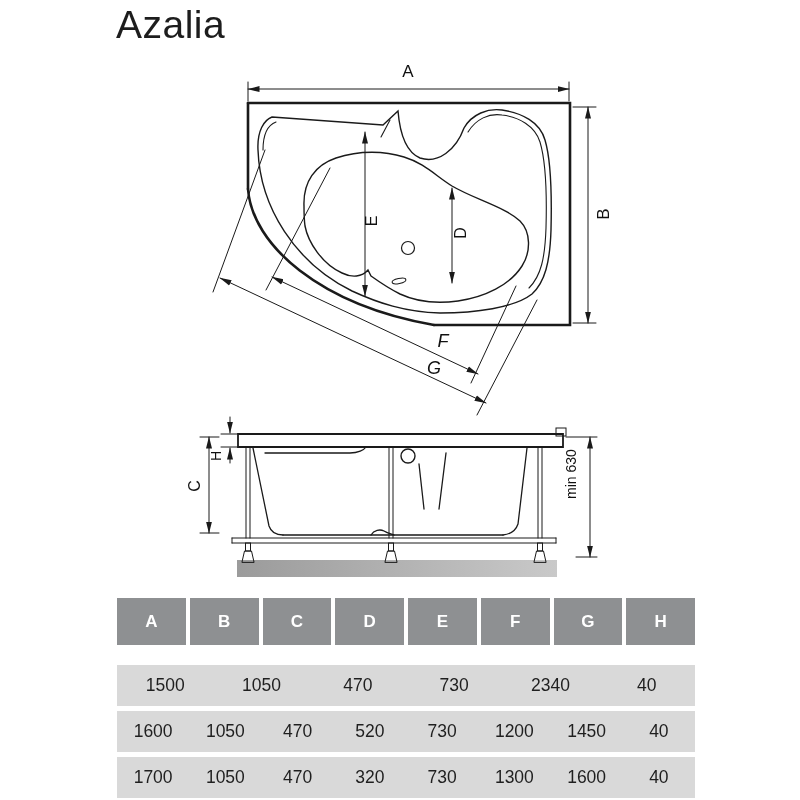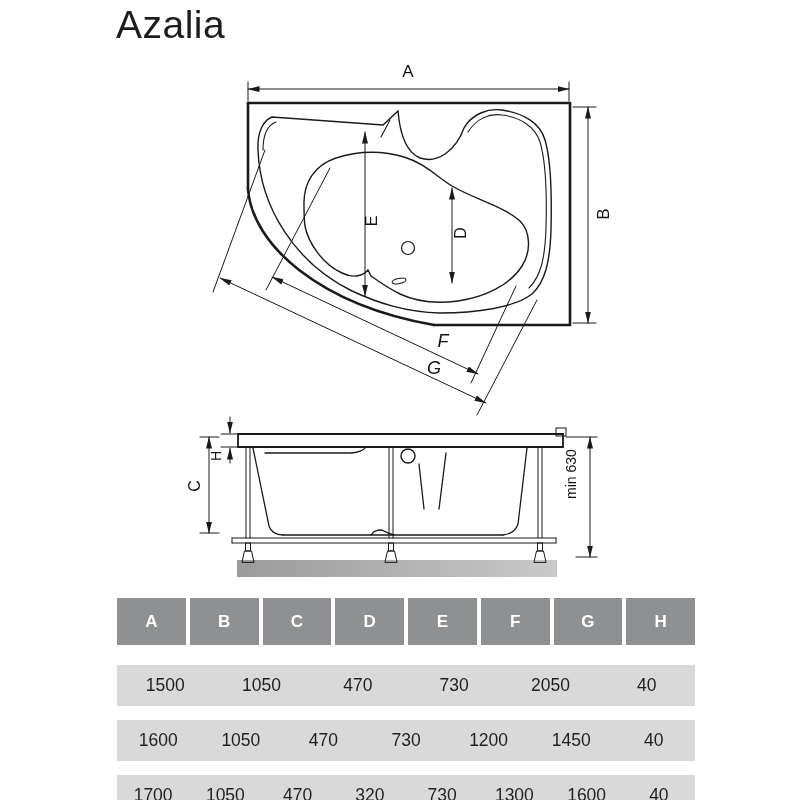--- a/index.html
+++ b/index.html
@@ -10,21 +10,21 @@
   svg.draw{position:absolute;left:0;top:0;}
   .dimlabel{position:absolute;color:#111;font-size:16px;white-space:nowrap;
             transform:translate(-50%,-50%);}
   .rot{transform:translate(-50%,-50%) rotate(-90deg);}
   .ital{font-style:italic;font-size:18px;}
   
   .tbl{position:absolute;left:117px;top:598px;width:578px;}
   .thead{display:flex;gap:4px;height:47px;margin-bottom:20px;}
   .thead .hc{flex:1;background:#8e9092;color:#ffffff;display:flex;align-items:center;
              justify-content:center;font-size:17px;font-weight:bold;}
-  .trow{display:flex;height:41px;background:#d9d9d9;margin-bottom:14px;}
+  .trow{display:flex;height:41px;background:#d9d9d9;margin-bottom:5px;}
   .trow .tc{flex:1;display:flex;align-items:center;justify-content:center;
             font-size:17.5px;color:#1f1f1f;}
 </style>
 </head>
 <body>
 
 <div class="stage">
 
   <div class="title">Azalia</div>
 
@@ -188,28 +188,29 @@
       <div class="hc">F</div>
       <div class="hc">G</div>
       <div class="hc">H</div>
     </div>
 
     <div class="trow">
       <div class="tc">1500</div>
       <div class="tc">1050</div>
       <div class="tc">470</div>
       <div class="tc">730</div>
-      <div class="tc">2050</div>
+      <div class="tc">2340</div>
       <div class="tc">40</div>
     </div>
 
     <div class="trow">
       <div class="tc">1600</div>
       <div class="tc">1050</div>
       <div class="tc">470</div>
+      <div class="tc">520</div>
       <div class="tc">730</div>
       <div class="tc">1200</div>
       <div class="tc">1450</div>
       <div class="tc">40</div>
     </div>
 
     <div class="trow">
       <div class="tc">1700</div>
       <div class="tc">1050</div>
       <div class="tc">470</div>

